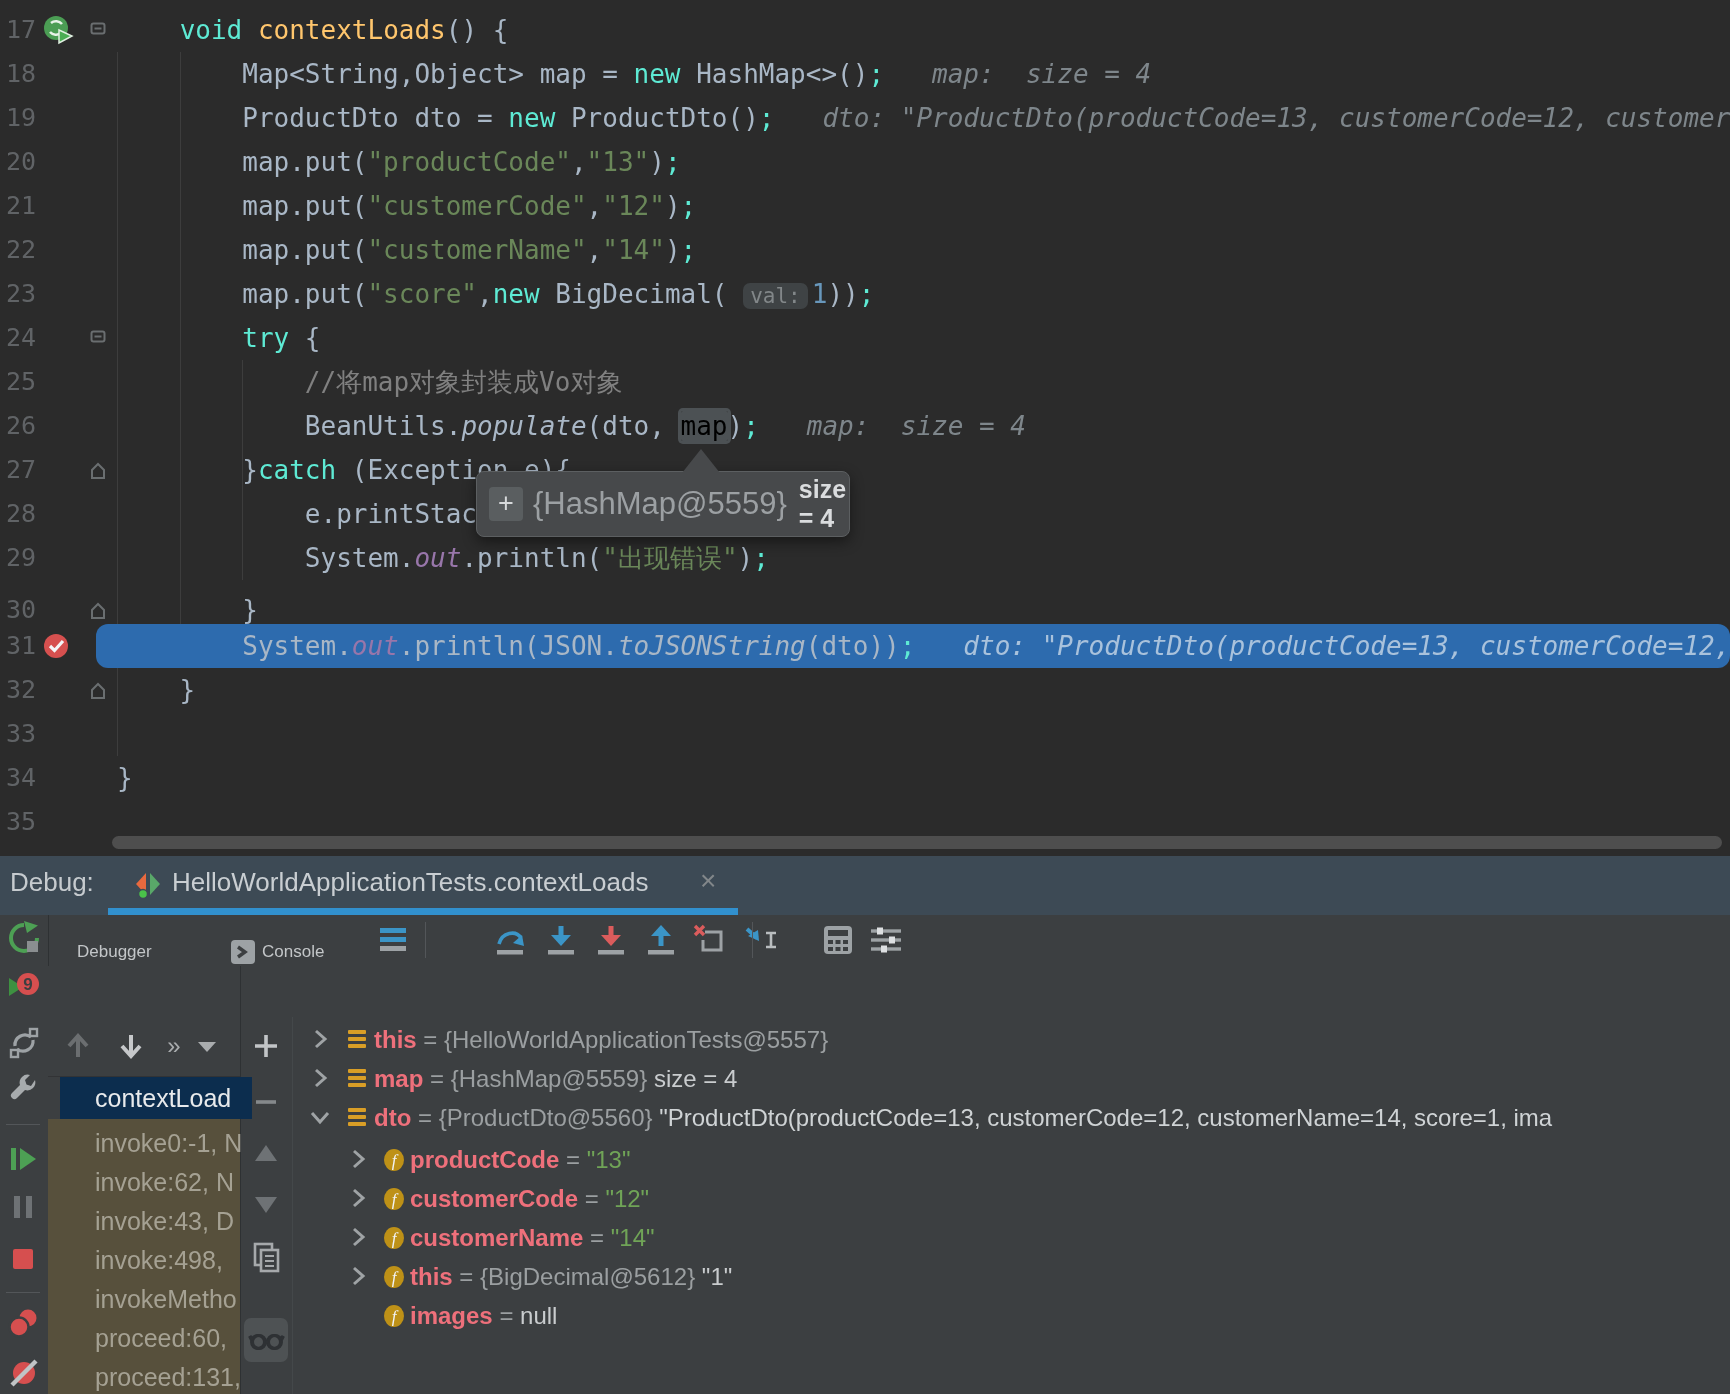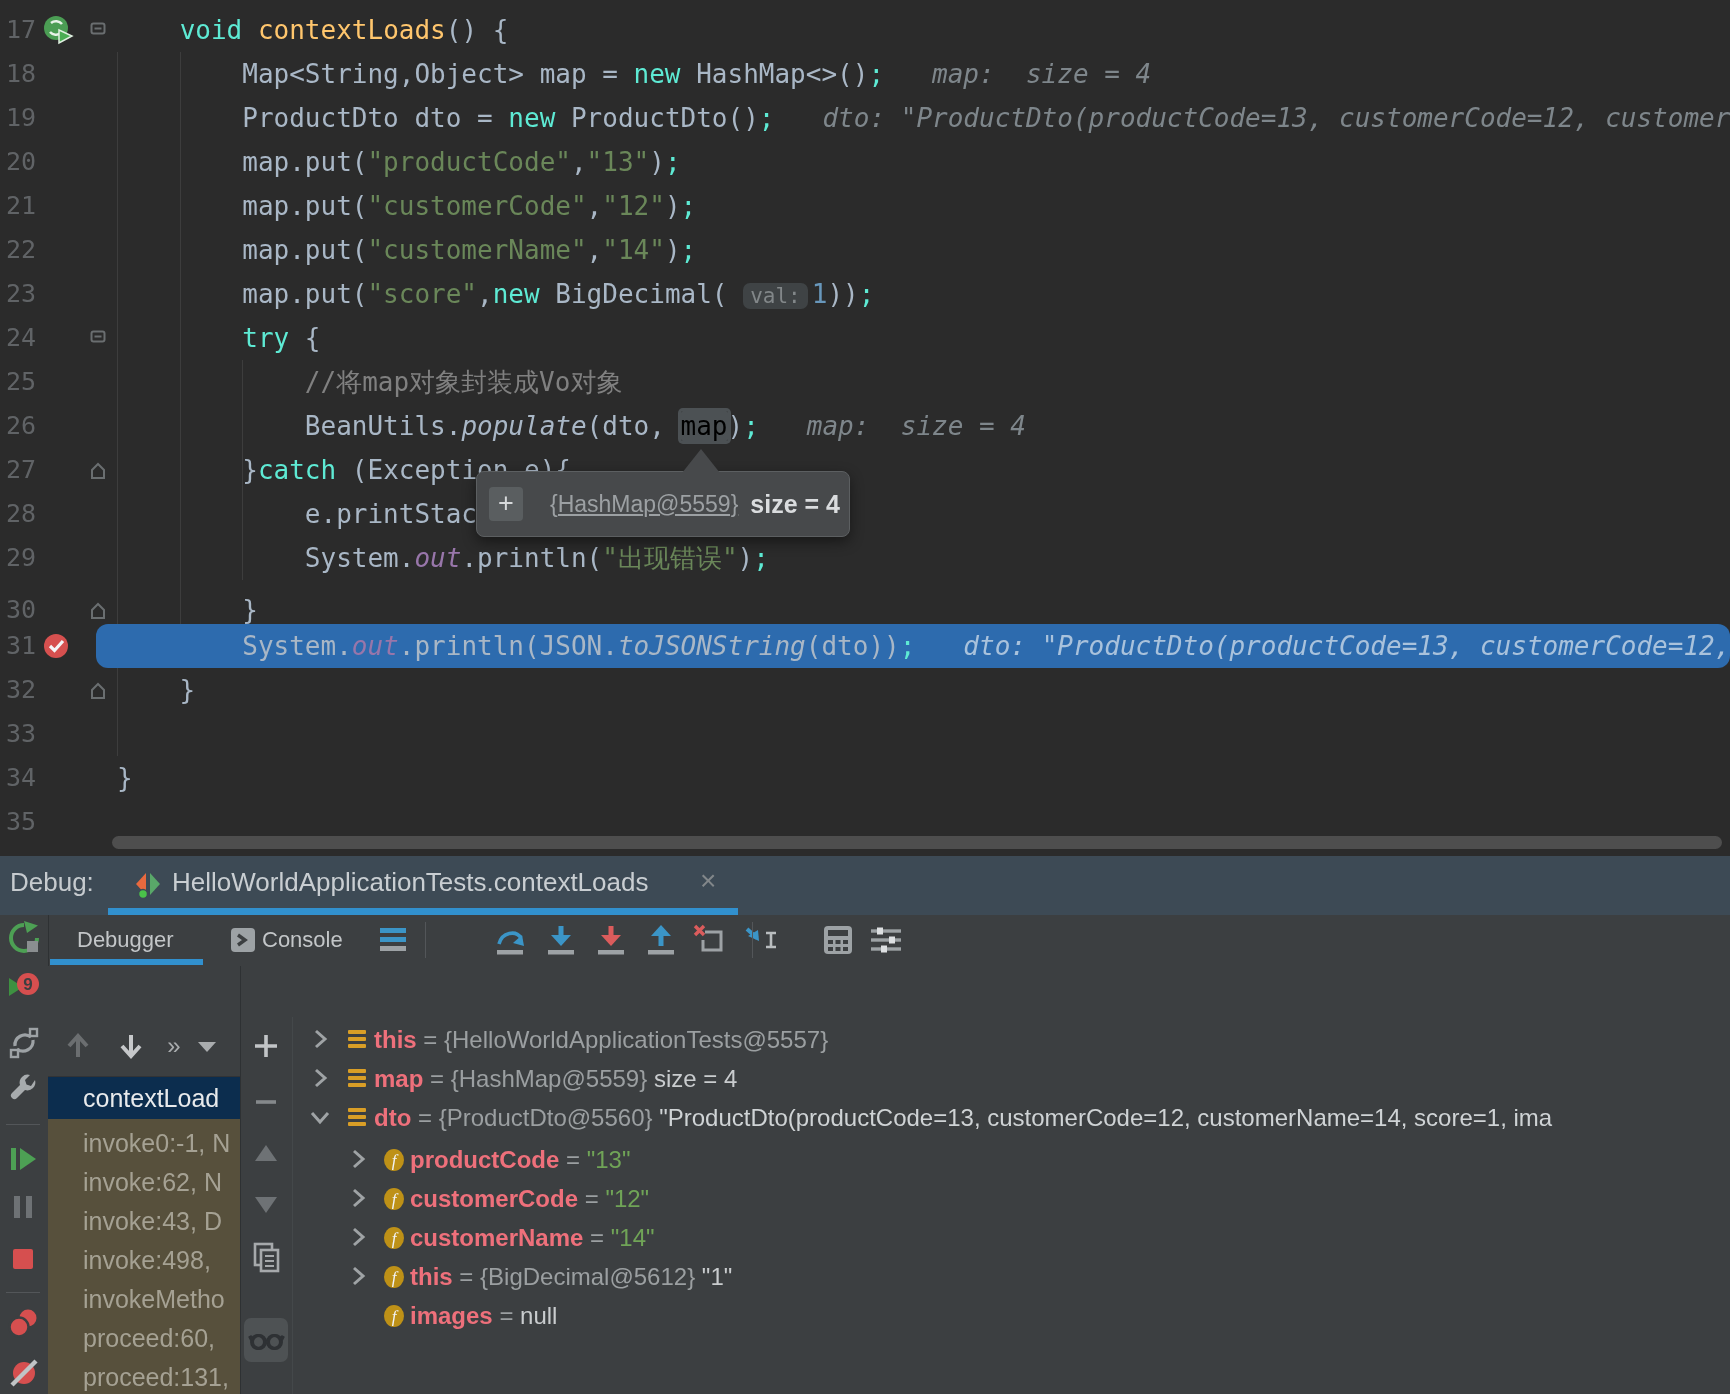--- a/index.html
+++ b/index.html
@@ -25,52 +25,52 @@
   .code-row.exec .hint{color:#A9C2DC;}
   #h-scrollbar{position:absolute;left:112px;top:836px;width:1610px;height:13px;border-radius:7px;background:#4E4E4E;}
   
   #dbg-tooltip{position:absolute;left:476px;top:471px;width:360px;height:64px;background:#47494B;
       border:1px solid #5C5F61;border-radius:8px;box-shadow:0 5px 14px rgba(0,0,0,.45);
       display:flex;align-items:center;padding-left:12px;z-index:9;}
   #dbg-tooltip .arrow{position:absolute;left:205px;top:-23px;width:0;height:0;
       border-left:19px solid transparent;border-right:19px solid transparent;border-bottom:24px solid #47494B;}
   #tooltip-plus{width:34px;height:34px;background:#5A5E60;border-radius:4px;color:#D7D9DB;
       font-size:27px;line-height:32px;text-align:center;flex:none;}
-  #tooltip-ref{color:#9CA0A3;font-size:23px;margin-left:27px;text-decoration:underline;}
+  #tooltip-ref{color:#9CA0A3;font-size:31px;margin-left:10px;}
   #tooltip-size{color:#DADCDE;font-size:25px;margin-left:12px;font-weight:bold;}
   
   #debug-header{position:absolute;left:0;top:856px;width:1730px;height:59px;background:#3D4A55;}
   #debug-label{position:absolute;left:10px;top:0;height:52px;line-height:52px;font-size:26px;color:#C6CBCF;}
   #debug-tab{position:absolute;left:108px;top:0;height:59px;}
   #debug-tab .junit{position:absolute;left:26px;top:14px;}
   #debug-tab-label{position:absolute;left:64px;top:0;height:52px;line-height:52px;font-size:26px;color:#C9CED2;white-space:nowrap;}
   #debug-tab-close{position:absolute;left:592px;top:0;height:52px;line-height:50px;font-size:28px;color:#82878A;}
   #debug-tab-underline{position:absolute;left:108px;top:908px;width:630px;height:7px;background:#3190CE;z-index:2;}
   #debug-toolbar{position:absolute;left:48px;top:915px;width:1682px;height:51px;background:#3C3F41;border-bottom:1px solid #313335;}
-  .tw-tab{position:absolute;top:0;height:50px;line-height:50px;font-size:22px;color:#C3C6C8;}
+  .tw-tab{position:absolute;top:12px;height:50px;line-height:50px;font-size:17px;color:#C3C6C8;}
   #tab-debugger{left:29px;}
   #tab-debugger .underline{position:absolute;left:-27px;top:44px;width:153px;height:6px;background:#3190CE;}
   #tab-console{left:182px;}
   #tab-console .cicon{position:absolute;left:0;top:12px;}
   #tab-console .clabel{margin-left:32px;}
   .tb-icon{position:absolute;top:9px;width:34px;height:34px;}
   .vsep{position:absolute;top:7px;width:1px;height:36px;background:#535659;}
   
   #left-rail{position:absolute;left:0;top:915px;width:48px;height:479px;background:#3C3F41;border-right:1px solid #2E3133;}
   .rail-icon{position:absolute;left:7px;width:34px;height:34px;}
   .rail-sep{position:absolute;left:6px;width:34px;height:1px;background:#535659;}
   
   #panels{position:absolute;left:48px;top:966px;width:1682px;height:428px;background:#3C3F41;}
   #panel-headers{position:absolute;left:0;top:0;width:1682px;height:51px;border-bottom:1px solid #323335;}
   .panel-title{position:absolute;top:0;height:50px;line-height:50px;font-size:25px;color:#BDC0C2;}
   #frames-title{left:29px;} #variables-title{left:219px;}
   #frames-variables-divider{position:absolute;left:192px;top:0;width:1px;height:428px;background:#2E3133;}
   #frames-toolbar{position:absolute;left:0;top:51px;width:192px;height:59px;border-bottom:1px solid #323335;}
   .ft-icon{position:absolute;top:12px;width:36px;height:36px;text-align:center;}
-  #frames-list{position:absolute;left:0;top:111px;width:192px;height:317px;overflow:hidden;}
+  #frames-list{position:absolute;left:12px;top:111px;width:192px;height:317px;overflow:hidden;}
   .frame-row{position:absolute;left:0;width:192px;height:42px;line-height:42px;font-size:25px;
       padding-left:35px;white-space:nowrap;overflow:hidden;box-sizing:border-box;}
   .frame-row.selected{background:#0C2D4E;color:#E8EAEC;}
   .frame-row.library{color:#A5A193;}
   #frames-olive{position:absolute;left:0;top:153px;width:192px;height:275px;background:#57503C;}
   
   #watches-strip{position:absolute;left:192px;top:51px;width:52px;height:377px;border-right:1px solid #44484A;}
   .ws-icon{position:absolute;left:9px;width:34px;height:34px;text-align:center;}
   #glasses-toggle{position:absolute;left:4px;top:301px;width:44px;height:44px;background:#4E5254;border-radius:7px;}
   

